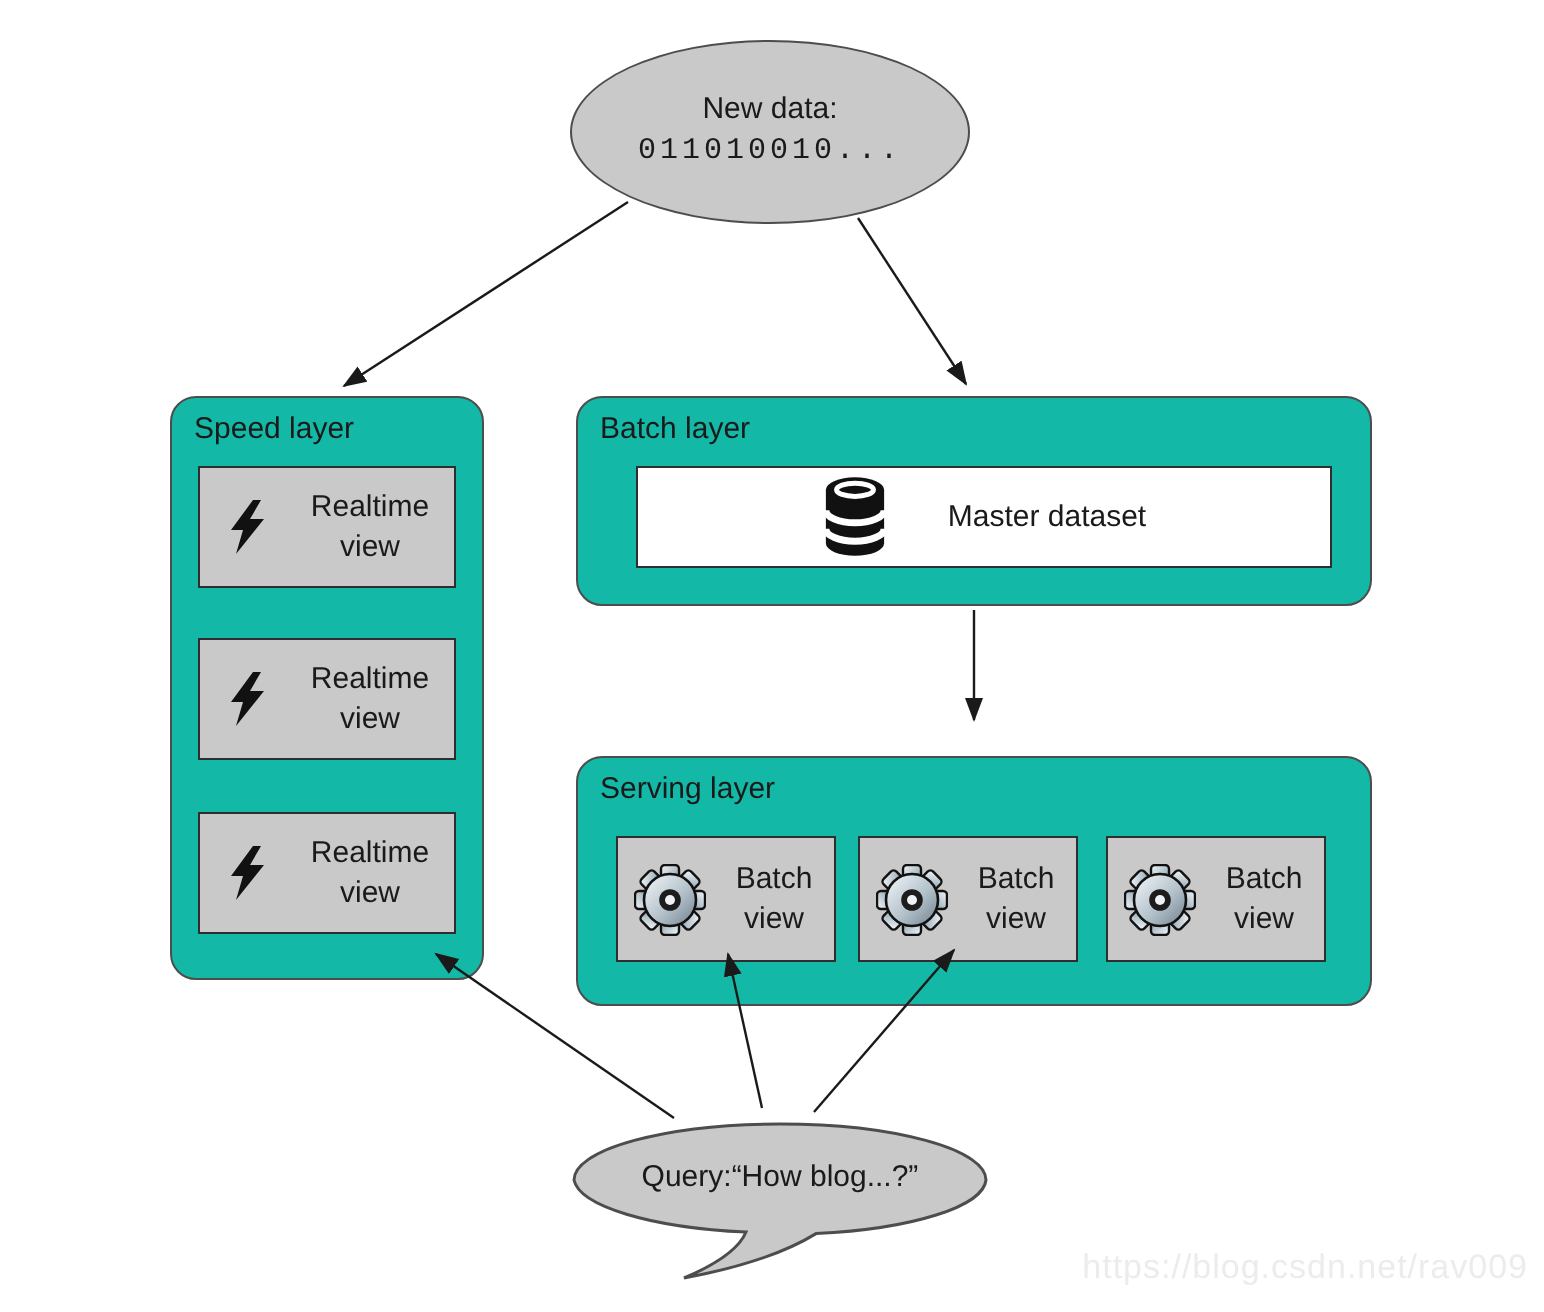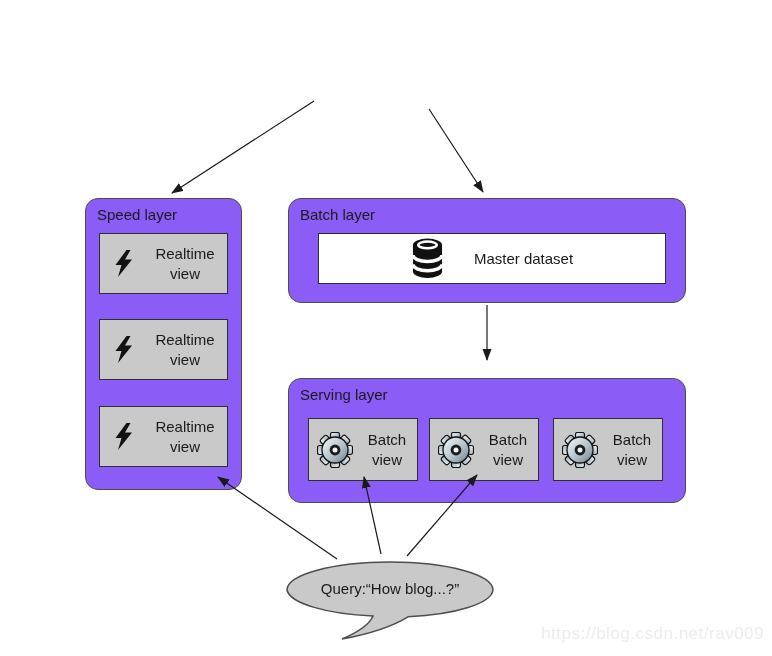--- a/index.html
+++ b/index.html
@@ -2,21 +2,21 @@
 <html><head>
 <meta charset="utf-8">
 <style>
   html,body { margin:0; padding:0; background:#ffffff; }
   .canvas {
     position:relative; width:772px; height:656px; background:#ffffff;
     font-family:"Liberation Sans", sans-serif; color:#1a1a1a; overflow:hidden;
   }
   .layer {
     position:absolute; box-sizing:border-box;
-    background:#8b5cf6; border:1.5px solid #4d4d4d; border-radius:13px;padding-left:28px;
+    background:#14b8a6; border:1.5px solid #4d4d4d; border-radius:13px;padding-left:28px;
   }
   .layer-label { position:absolute; left:11px; top:7px; font-size:15px; white-space:nowrap; }
   .inner-box {
     position:absolute; box-sizing:border-box;
     background:#c9c9c9; border:1.3px solid #2e2e2e;
     display:flex; align-items:center;
   }
   .view-label { font-size:15px; line-height:20px; text-align:center; }
   
   .new-data {
@@ -72,20 +72,24 @@
         <path d="M0,0 L12,4.5 L0,9 Z" fill="#1a1a1a"></path>
       </marker>
       <linearGradient id="gearGrad" x1="0" y1="0" x2="1" y2="1">
         <stop offset="0" stop-color="#f4f8fa"></stop>
         <stop offset="0.55" stop-color="#b4c2cb"></stop>
         <stop offset="1" stop-color="#6f808b"></stop>
       </linearGradient>
     </defs>
   </svg>
 
+  <div class="new-data">
+    <div class="new-data-title">New data:</div>
+    <div class="new-data-bits">011010010...</div>
+  </div>
 
   <div class="layer speed-layer">
     <div class="layer-label">Speed layer</div>
 
     <div class="inner-box realtime-box" style="top:34px">
       <svg class="icon" width="20" height="28" viewBox="0 0 20 28">
         <path d="M12.5 0 L1.5 15 H7.5 L4 27 L18 9.5 H11 L16.5 0 Z" fill="#111"></path>
       </svg>
       <div class="view-label rt-label">Realtime view</div>
     </div>

